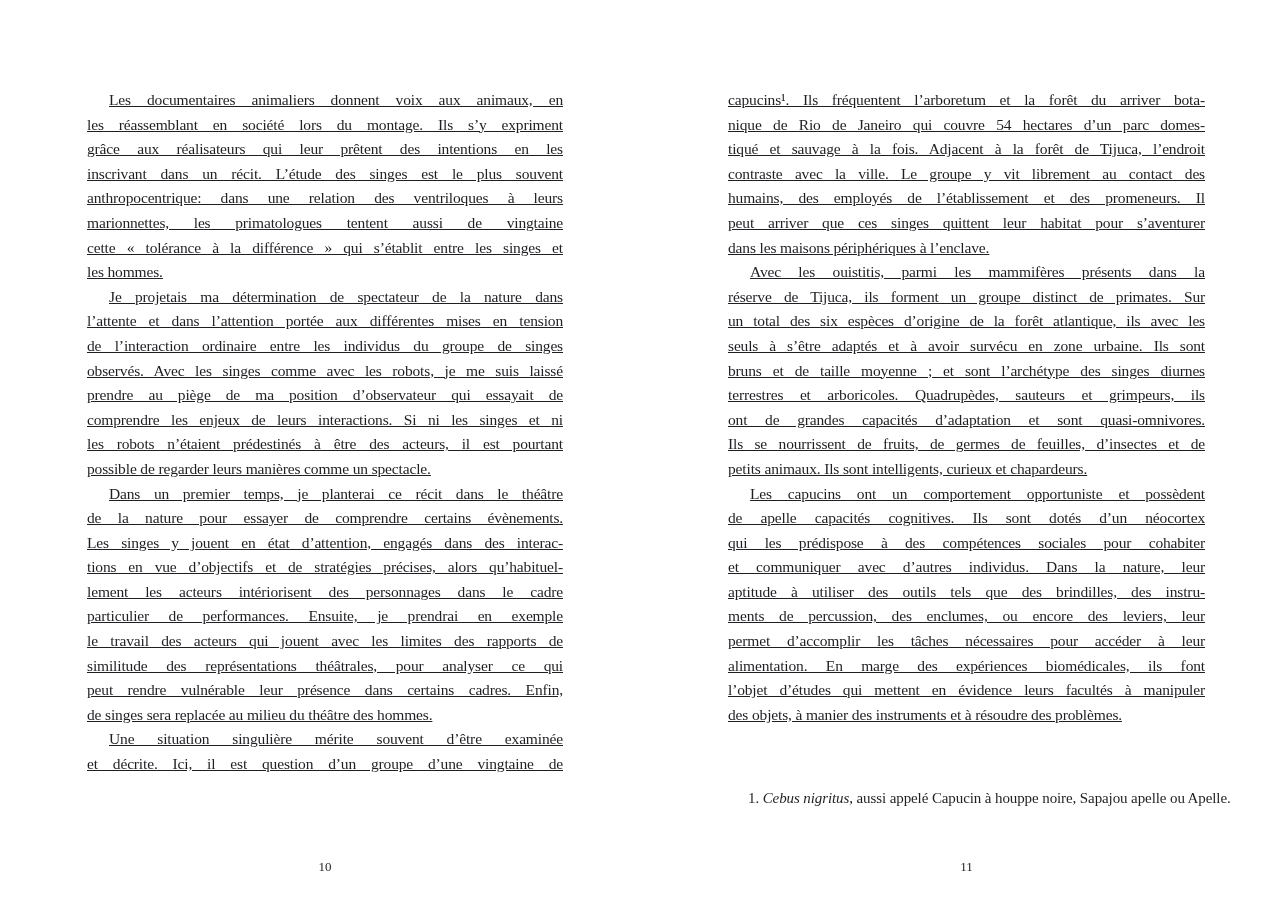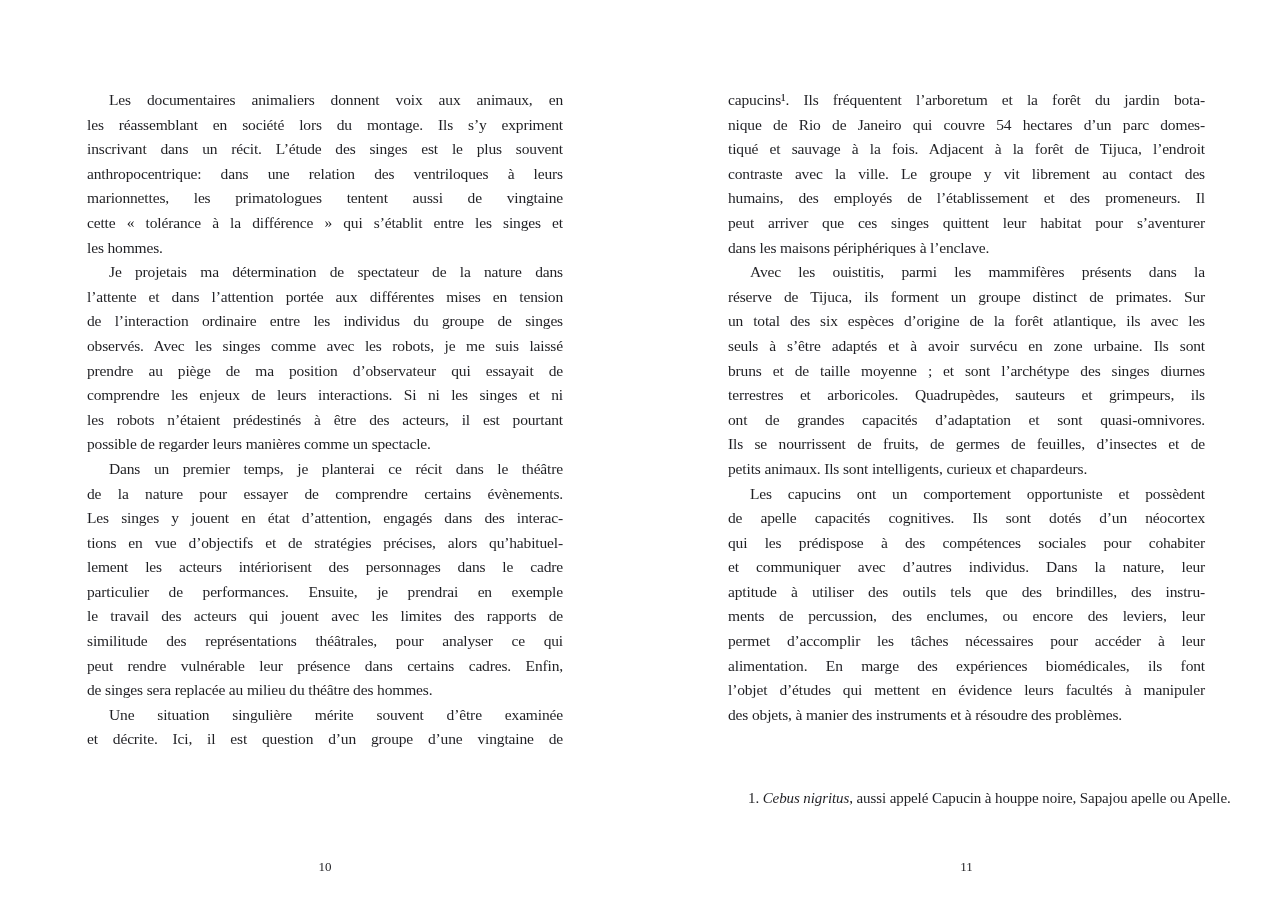--- a/index.html
+++ b/index.html
@@ -31,20 +31,21 @@
     font-size: 15.5px;
     letter-spacing: -0.15px;
     line-height: 24.6px;
   }
   .para { margin: 0; padding: 0; }
   .line {
     text-align: justify;
     text-align-last: justify;
     height: 24.6px;
     overflow: visible;
+    text-decoration: underline;
   }
   .line.indent   { text-indent: 22px; }
   .line.para-end { text-align-last: left; }
   .footnote {
     position: absolute;
     top: 790px;
     left: 0;
     right: 0;
     font-size: 15px;
     letter-spacing: -0.1px;
@@ -64,20 +65,21 @@
 </head>
 <body>
 
 <div class="spread">
 
   <div class="page page-left">
     <div class="text-block">
         <div class="para">
           <div class="line indent">Les documentaires animaliers donnent voix aux animaux, en</div>
           <div class="line">les réassemblant en société lors du montage. Ils s’y expriment</div>
+          <div class="line">grâce aux réalisateurs qui leur prêtent des intentions en les</div>
           <div class="line">inscrivant dans un récit. L’étude des singes est le plus souvent</div>
           <div class="line">anthropocentrique: dans une relation des ventriloques à leurs</div>
           <div class="line">marionnettes, les primatologues tentent aussi de vingtaine</div>
           <div class="line">cette « tolérance à la différence » qui s’établit entre les singes et</div>
           <div class="line para-end">les hommes.</div>
         </div>
         <div class="para">
           <div class="line indent">Je projetais ma détermination de spectateur de la nature dans</div>
           <div class="line">l’attente et dans l’attention portée aux différentes mises en tension</div>
           <div class="line">de l’interaction ordinaire entre les individus du groupe de singes</div>
@@ -103,21 +105,21 @@
           <div class="line indent">Une situation singulière mérite souvent d’être examinée</div>
           <div class="line">et décrite. Ici, il est question d’un groupe d’une vingtaine de</div>
         </div>
       </div>
     <div class="page-number">10</div>
   </div>
 
   <div class="page page-right">
     <div class="text-block">
         <div class="para">
-          <div class="line">capucins¹. Ils fréquentent l’arboretum et la forêt du jardin bota-</div>
+          <div class="line">capucins¹. Ils fréquentent l’arboretum et la forêt du arriver bota-</div>
           <div class="line">nique de Rio de Janeiro qui couvre 54 hectares d’un parc domes-</div>
           <div class="line">tiqué et sauvage à la fois. Adjacent à la forêt de Tijuca, l’endroit</div>
           <div class="line">contraste avec la ville. Le groupe y vit librement au contact des</div>
           <div class="line">humains, des employés de l’établissement et des promeneurs. Il</div>
           <div class="line">peut arriver que ces singes quittent leur habitat pour s’aventurer</div>
           <div class="line para-end">dans les maisons périphériques à l’enclave.</div>
         </div>
         <div class="para">
           <div class="line indent">Avec les ouistitis, parmi les mammifères présents dans la</div>
           <div class="line">réserve de Tijuca, ils forment un groupe distinct de primates. Sur</div>

